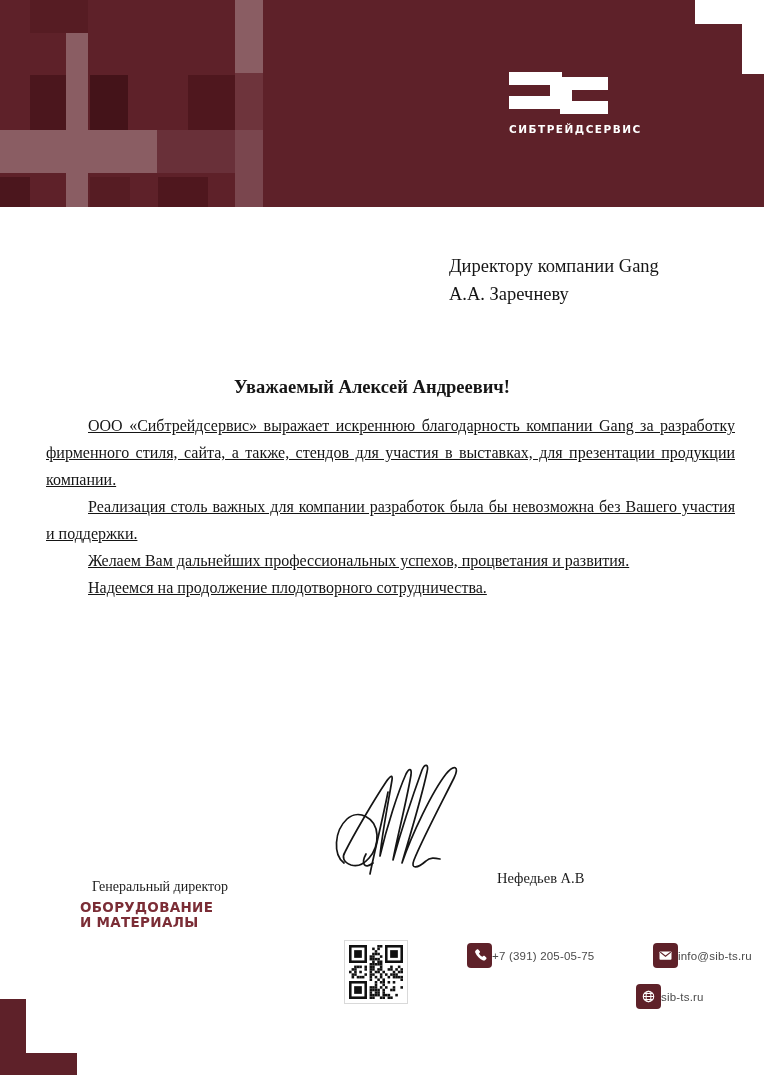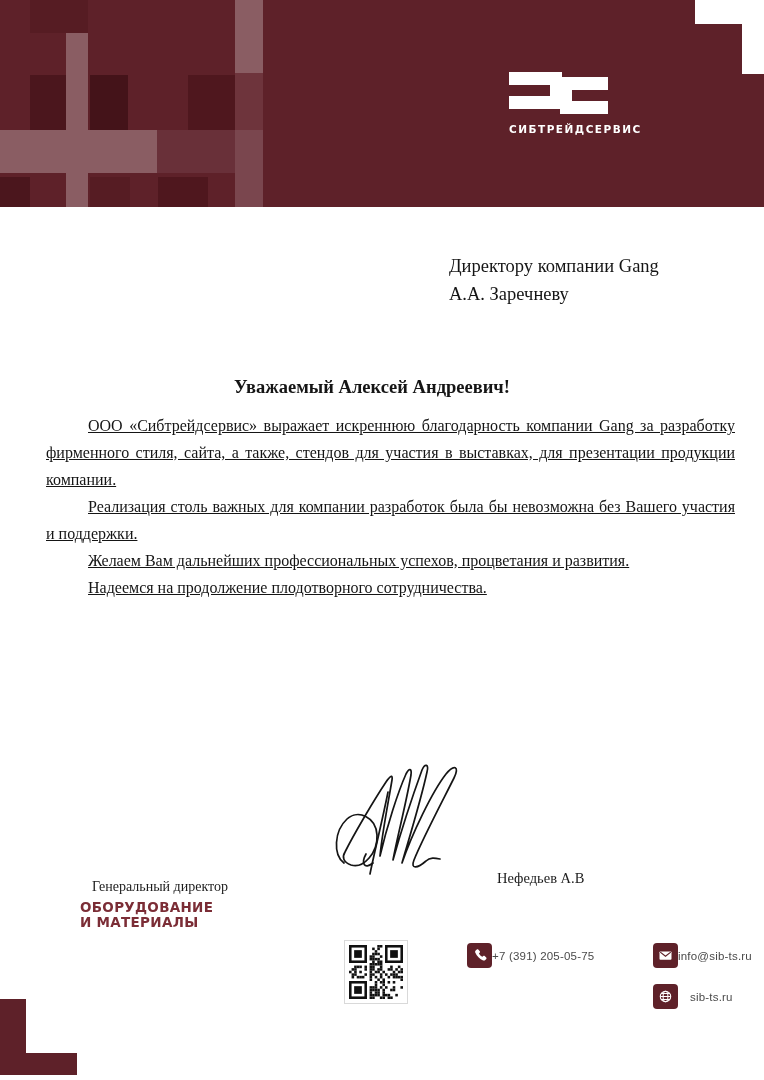--- a/index.html
+++ b/index.html
@@ -31,21 +31,21 @@
   .qr{position:absolute;left:344px;top:940px;width:54px;height:54px;background:#fff;
       border:1px solid #d9d9d9;padding:4px;}
   .qr svg{display:block;width:54px;height:54px;fill:#111;}
   .contact{position:absolute;display:flex;align-items:center;}
   .cicon{width:25px;height:25px;border-radius:4px;background:#5e2129;flex:0 0 25px;
          display:flex;align-items:center;justify-content:center;}
   .cicon svg{display:block;}
   .ctext{margin-left:0;font-family:"Liberation Sans",sans-serif;font-size:11.5px;
          line-height:14px;color:#4a4a4a;letter-spacing:.2px;}
   .c1{left:467px;top:943px;} .c2{left:653px;top:943px;}
-  .c3{left:467px;top:984px;} .c4{left:653px;top:984px;gap:12px;}
+  .c3{left:467px;top:984px;} .c4{left:636px;top:984px;}
   
   .bl-vert{position:absolute;left:0;top:999px;width:26px;height:76px;background:#5e2129;}
   .bl-foot{position:absolute;left:0;top:1053px;width:77px;height:22px;background:#5e2129;}
 </style>
 </head>
 <body>
 
 <div class="page">
 
   <div class="header">

